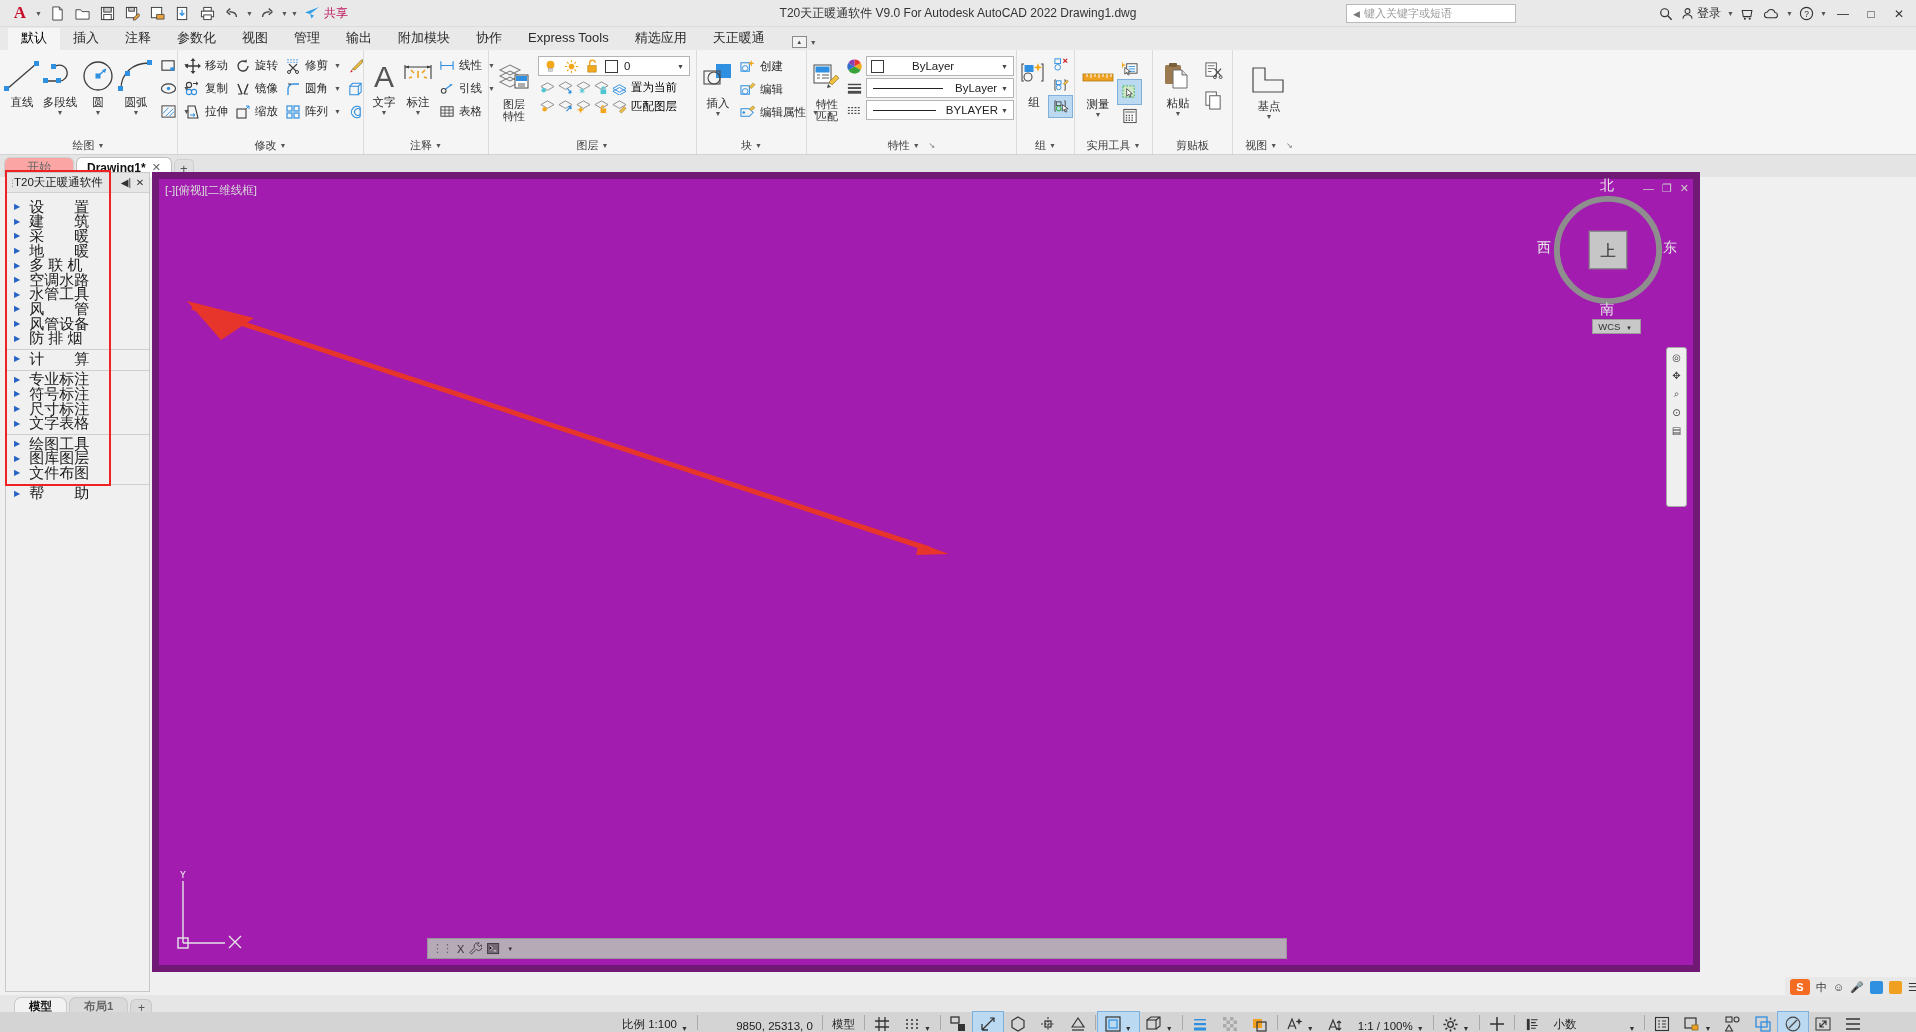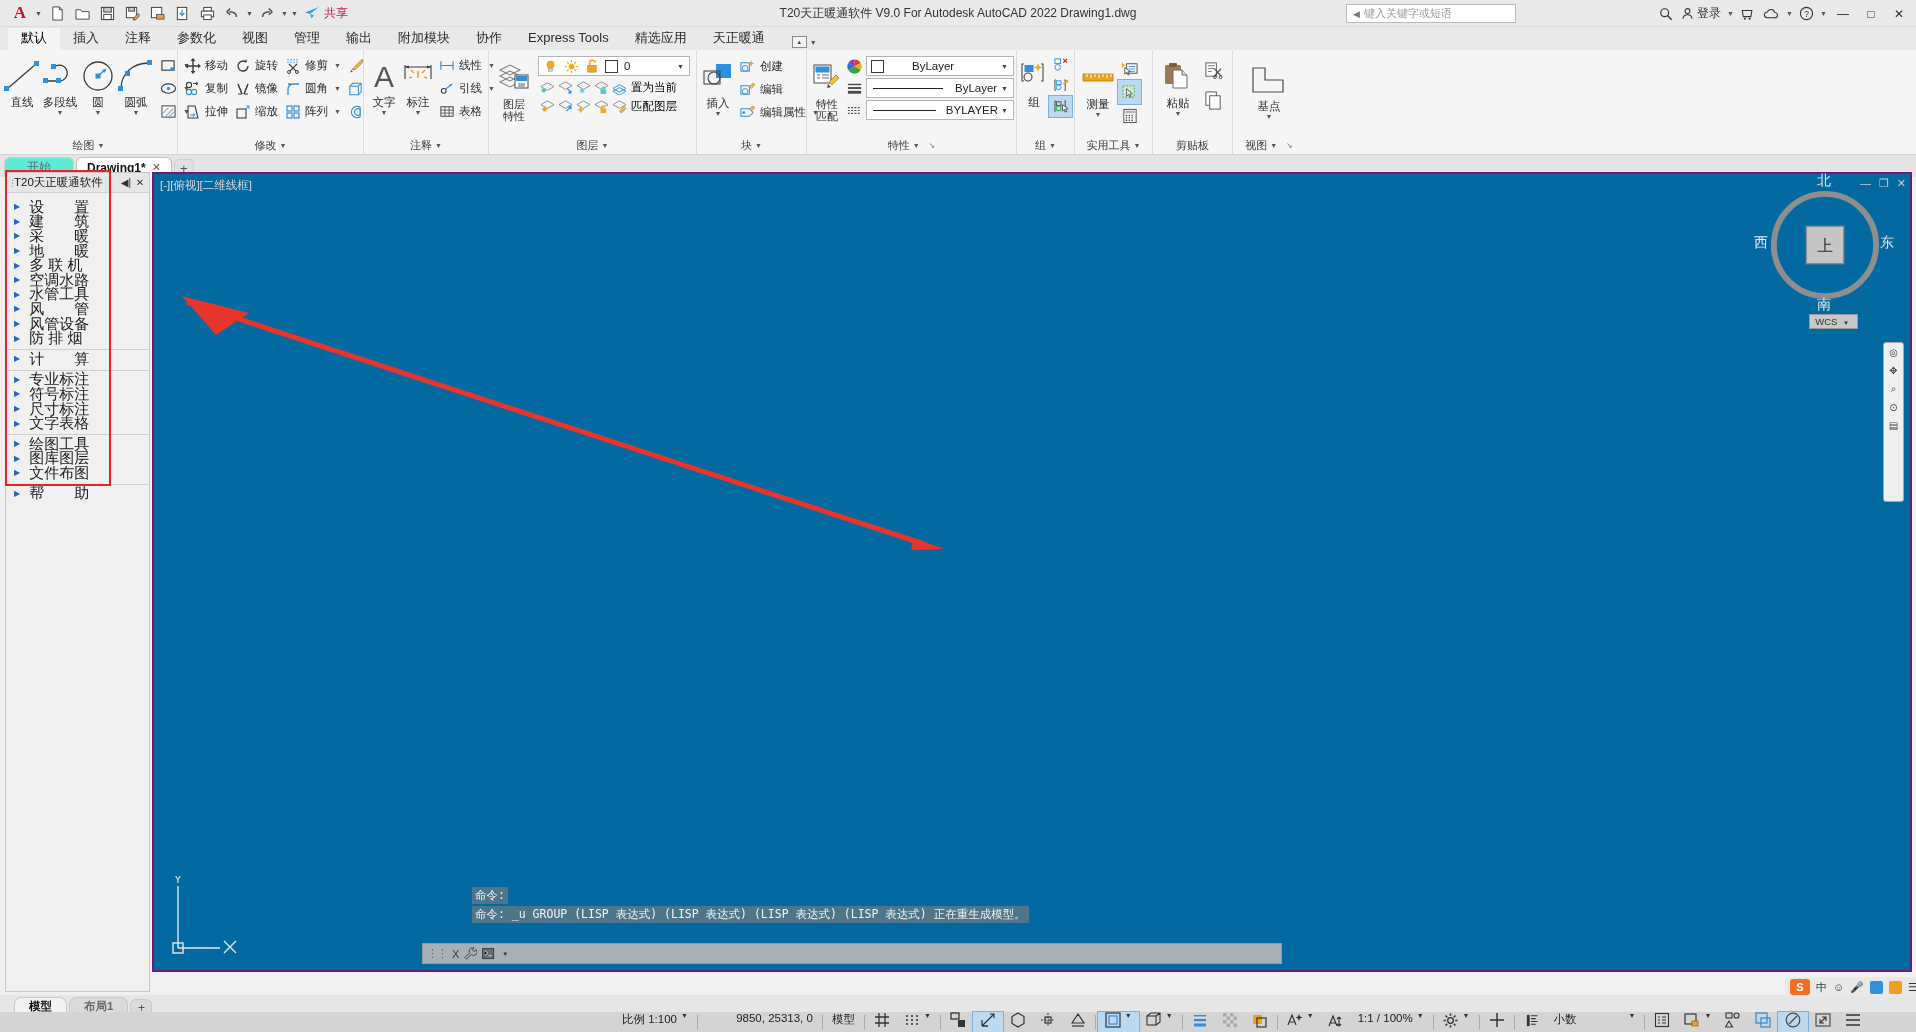--- a/index.html
+++ b/index.html
@@ -106,21 +106,21 @@
   .ltline { width: 70px; height: 1px; background: #222; display: inline-block; }
 
   
   .filetabs {
     position: absolute; top: 155px; left: 0; width: 1916px; height: 22px;
     background: #e4e4e4; display: flex; align-items: flex-end; padding-left: 4px;
   }
   .ftab {
     height: 20px; display: flex; align-items: center; gap: 6px;
     padding: 0 10px; font-size: 12px; color: #666;
-    background: #5eead4; border: 1px solid #cfcfcf; border-bottom: none;
+    background: #fca5a5; border: 1px solid #cfcfcf; border-bottom: none;
     border-radius: 6px 6px 0 0; margin-right: 2px;
   }
   .ftab.active { background: #fff; color: #111; font-weight: bold; border-color: #bfbfbf; }
   .ftab .x { font-size: 11px; color: #666; }
   .ftab-plus {
     width: 20px; height: 18px; display: flex; align-items: center; justify-content: center;
     font-size: 13px; color: #555; border: 1px solid #cfcfcf; border-bottom: none;
     border-radius: 5px 5px 0 0; background: #e0e0e0;
   }
 
@@ -145,21 +145,21 @@
   .pal-tri { color: #2563c4; font-size: 8px; line-height: 8px; }
   .pal-lb { font-size: 15px; color: #1a1a1a; letter-spacing: 0px; white-space: pre; }
   .redbox {
     position: absolute; left: 5px; top: 170px; width: 106px; height: 316px;
     border: 2px solid #ee2222; pointer-events: none; z-index: 40;
   }
 
   
   .drawwrap {
     position: absolute; left: 152px; top: 172px; right: 4px; top: 172px;
-    width: 1760px; height: 800px; background: #0369a1; border: 2px solid #701a75;
+    width: 1548px; height: 800px; background: #a21caf; border: 7px solid #701a75;
   }
   .vp-head {
     position: absolute; left: 6px; top: 4px; font-size: 11.5px; color: #d9d9d9;
   }
   .vp-winbtns { position: absolute; right: 4px; top: 3px; display: flex; gap: 8px; color: #ccc; font-size: 11px; }
 
   .redline { position: absolute; left: 0; top: 0; width: 1760px; height: 800px; }
 
   
   .viewcube { position: absolute; right: 26px; top: 12px; width: 118px; height: 118px; }
@@ -204,21 +204,21 @@
   .mtab.active { background: #f2f2f2; color: #111; font-weight: bold; }
   .mplus { width: 22px; height: 16px; display: flex; align-items: center; justify-content: center;
     font-size: 12px; color: #555; background: #dadada; border: 1px solid #c9c9c9; border-bottom: none;
     border-radius: 6px 6px 0 0; }
 
   
   .statusbar {
     position: absolute; left: 0; top: 1012px; width: 1916px; height: 20px;
     background: #d4d4d4; display: flex; align-items: center; font-size: 11.5px; color: #222;
   }
-  .sb-item { display: flex; align-items: flex-start; gap: 4px; padding: 0 7px; height: 20px; }
+  .sb-item { display: flex; align-items: flex-end; gap: 4px; padding: 0 7px; height: 20px; }
   .sb-sep { width: 1px; height: 15px; background: #aaaaaa; margin: 0 2px; }
   .sb-ico { width: 16px; height: 16px; display: flex; align-items: center; justify-content: center; }
   .sb-dd { font-size: 7px; color: #333; }
   .sb-on { background: #bcd9f2; outline: 1px solid #7fb0dc; }
   .sogou {
     display: flex; align-items: center; gap: 6px; padding: 0 5px; height: 20px;
   }
   .sg-logo {
     width: 20px; height: 16px; background: #f46b22; border-radius: 3px; color: #fff;
     font-size: 11px; display: flex; align-items: center; justify-content: center; font-weight: bold;
@@ -1193,24 +1193,20 @@
     </div>
 
     <svg class="ucs" viewBox="0 0 90 80">
       <path d="M14 72V10" stroke="#e6e6e6" stroke-width="1.4"></path>
       <path d="M14 72h42" stroke="#e6e6e6" stroke-width="1.4"></path>
       <rect x="9" y="67" width="10" height="10" fill="none" stroke="#e6e6e6" stroke-width="1.4"></rect>
       <text x="14" y="7" font-size="11" text-anchor="middle" fill="#e6e6e6" font-family="Liberation Sans">Y</text>
       <path d="M60 65l12 12M72 65l-12 12" stroke="#e6e6e6" stroke-width="1.4"></path>
     </svg>
 
-    <div class="cmdhist">
-      <div><span class="cmdline-txt">命令:</span></div>
-      <div><span class="cmdline-txt">命令: _u GROUP (LISP 表达式) (LISP 表达式) (LISP 表达式) (LISP 表达式) 正在重生成模型。</span></div>
-    </div>
 
     <div class="cmdbar">
       <span class="ci" style="color:#666;letter-spacing:-1px">⋮⋮</span>
       <span class="ci">X</span>
       <span class="ci">
         <svg width="13" height="13" viewBox="0 0 14 14">
             <path d="M9 1a3.5 3.5 0 00-3 5.2L1 11.3 2.7 13l5.1-5A3.5 3.5 0 1013 3l-2 2-2-2 2-2A3.6 3.6 0 009 1z" fill="none" stroke="#3a3a3a" stroke-width="1"></path>
           </svg>
       </span>
       <span class="ci">

